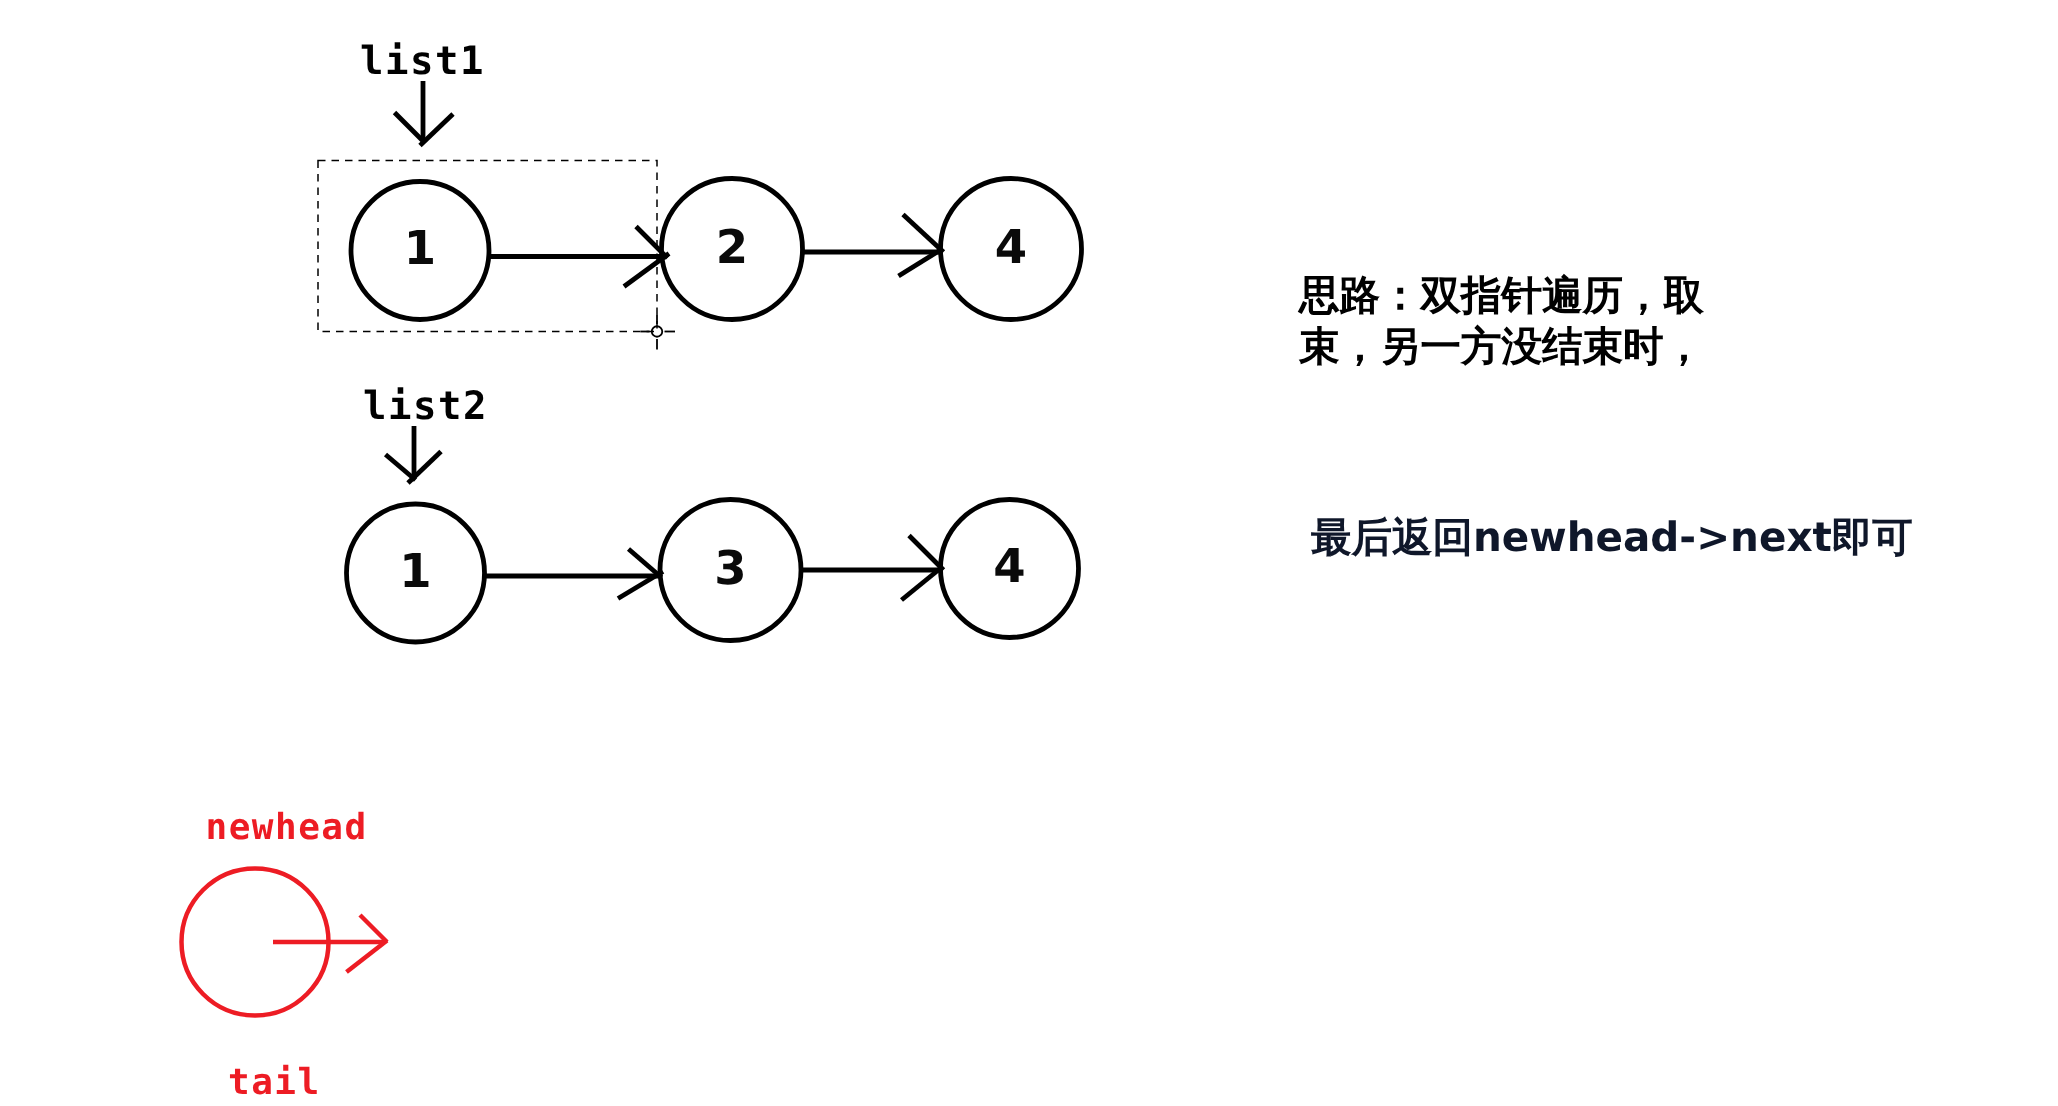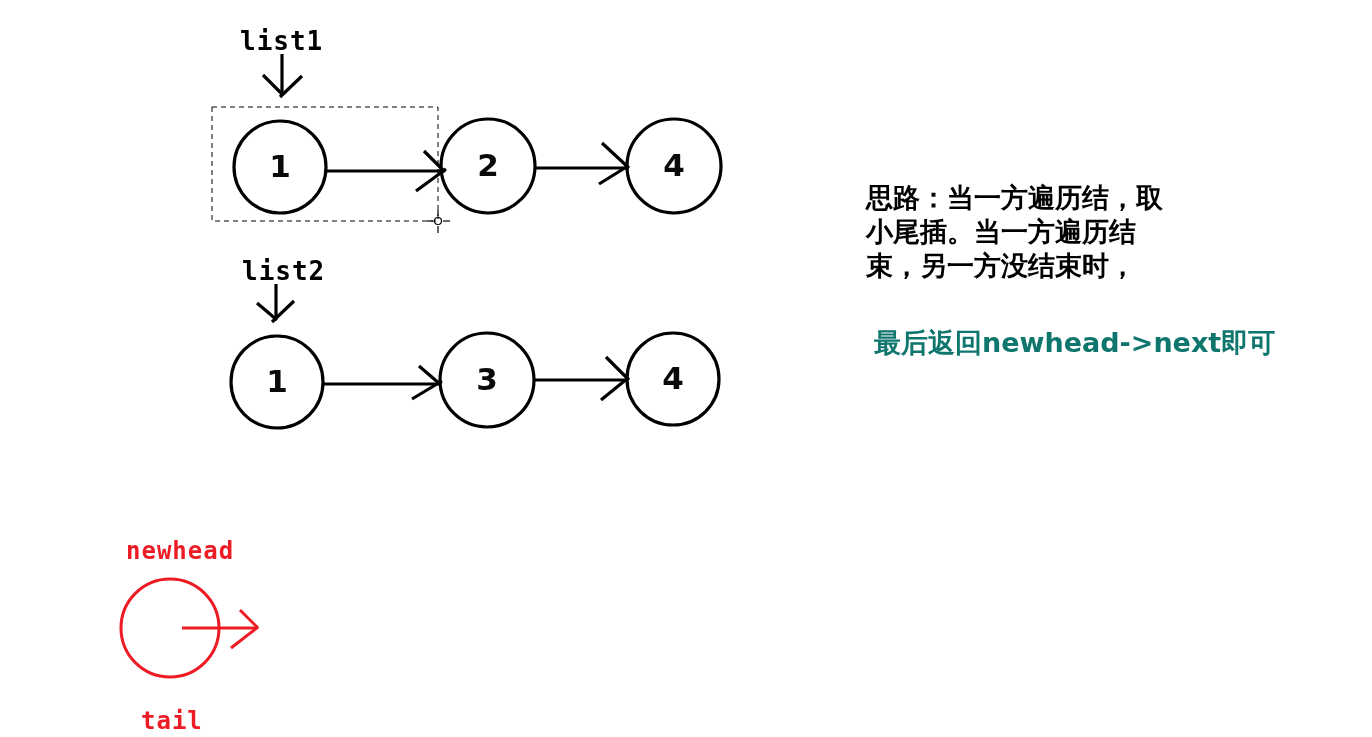--- a/index.html
+++ b/index.html
@@ -48,20 +48,21 @@
     font-family: "DejaVu Sans Mono", "Liberation Mono", monospace;
     font-weight: bold;
     font-size: 26px;
     letter-spacing: 1px;
     color: #000000;
     white-space: nowrap;
   }
   .ptr-label.red {
     font-size: 24px;
     color: #ed1c24;
+    margin-left: 11px;
   }
   .node-value {
     position: absolute;
     width: 64px;
     text-align: center;
     font-weight: bold;
     font-size: 31px;
     color: #0a0a0a;
     font-family: "DejaVu Sans", "Liberation Sans", sans-serif;
   }
@@ -73,24 +74,24 @@
   .note-line {
     font-weight: bold;
     font-size: 27px;
     line-height: 34px;
     color: #000000;
     white-space: nowrap;
   }
   .return-note {
     position: absolute;
     left: 874px;
-    top: 325px;
+    top: 340px;
     font-weight: bold;
     font-size: 27px;
-    color: #0f766e;
+    color: #0f172a;
     white-space: nowrap;
   }
 </style>
 </head>
 <body>
 
 <div class="canvas">
 
   <svg class="layer" width="1372" height="737" viewBox="0 0 1372 737">
 
@@ -159,22 +160,21 @@
 
   <div class="node-value" style="left:248px; top:148px;">1</div>
   <div class="node-value" style="left:456px; top:147px;">2</div>
   <div class="node-value" style="left:642px; top:147px;">4</div>
 
   <div class="node-value" style="left:245px; top:363px;">1</div>
   <div class="node-value" style="left:455px; top:361px;">3</div>
   <div class="node-value" style="left:641px; top:360px;">4</div>
 
   <div class="notes">
-    <div class="note-line">思路：当一方遍历结，取</div>
-    <div class="note-line">小尾插。当一方遍历结</div>
+    <div class="note-line">思路：双指针遍历，取</div>
     <div class="note-line">束，另一方没结束时，</div>
   </div>
   <div class="return-note">最后返回newhead-&gt;next即可</div>
 
   <div class="ptr-label red" style="left:126px; top:537px;">newhead</div>
   <div class="ptr-label red" style="left:141px; top:707px;">tail</div>
 
 </div>
 
 </body></html>

